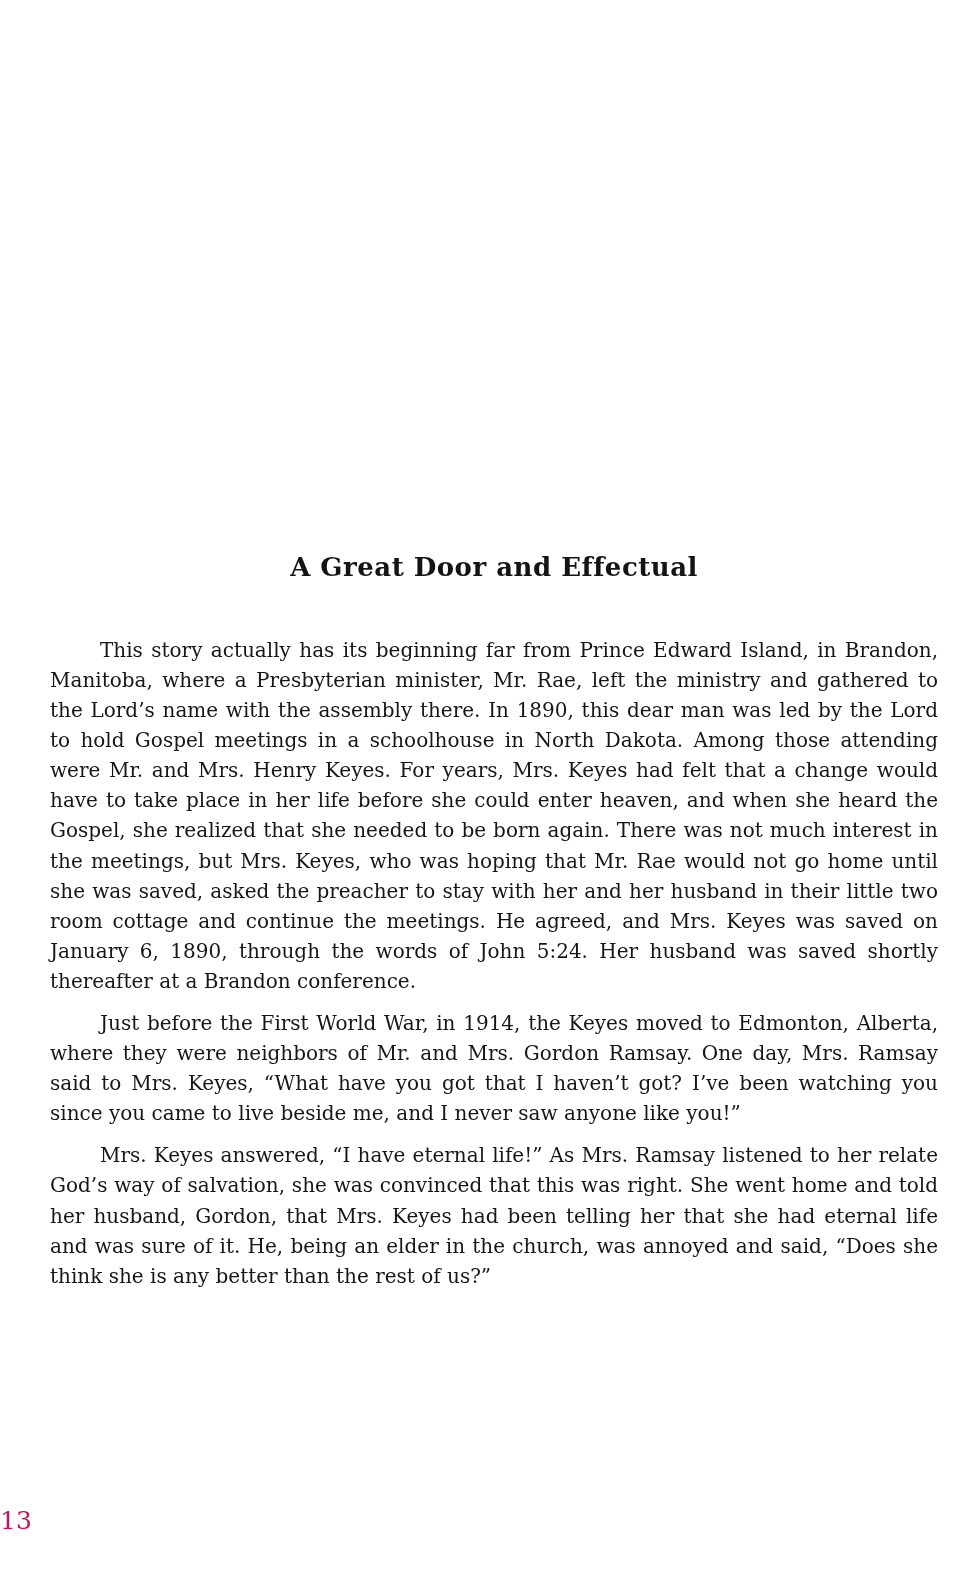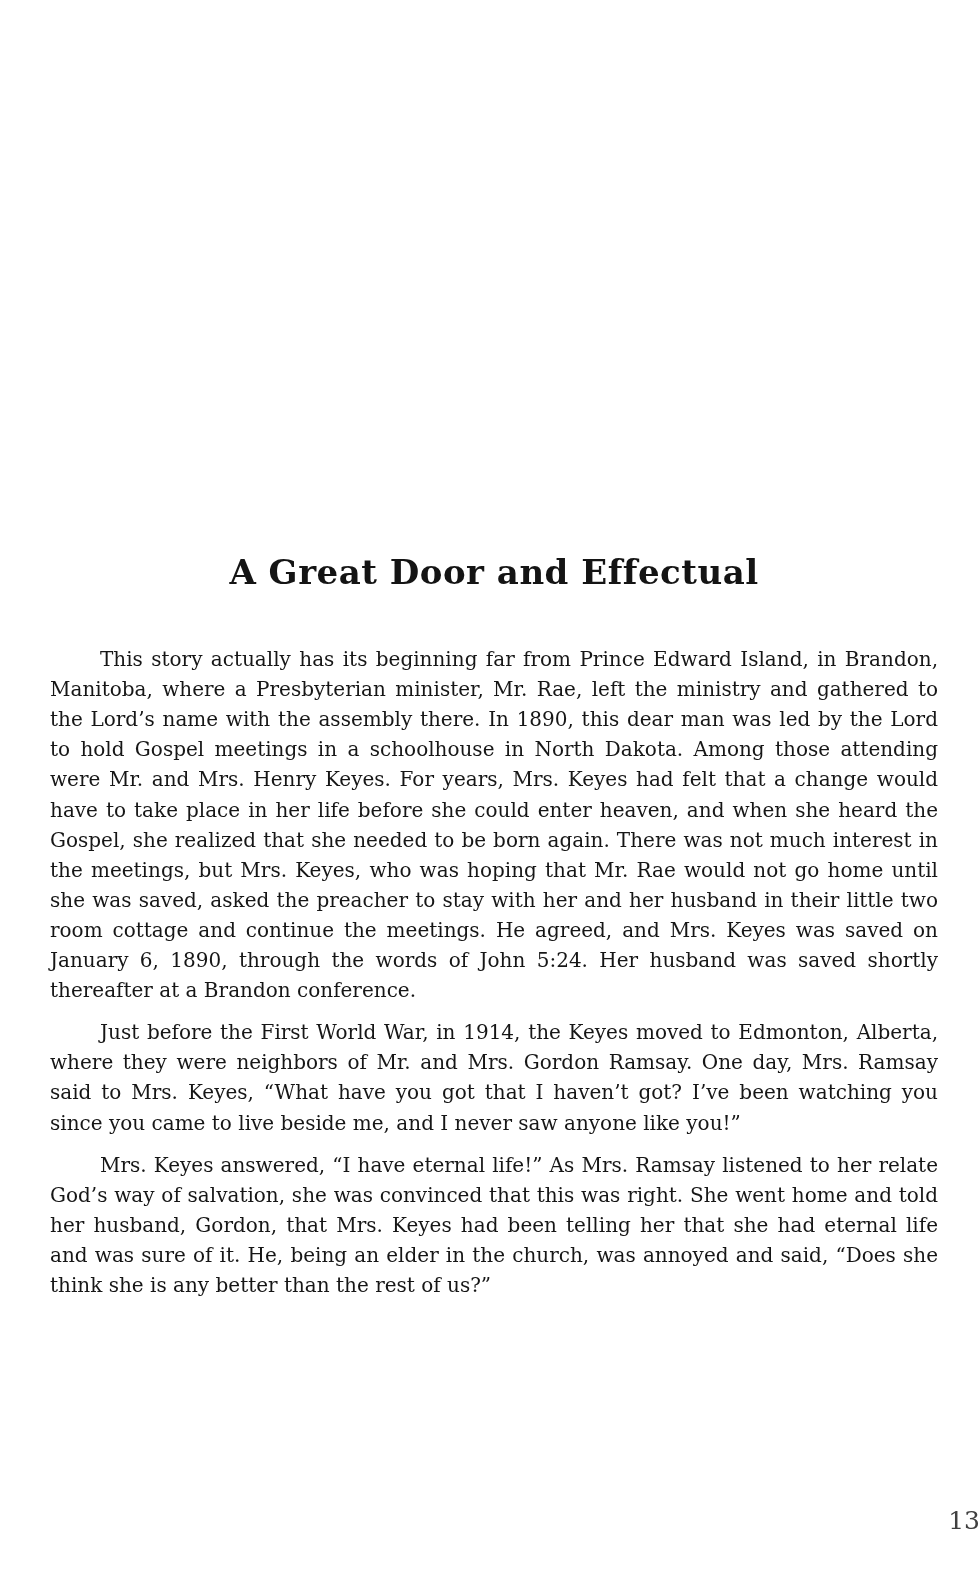--- a/index.html
+++ b/index.html
@@ -27,21 +27,21 @@
     font-size: 29px;
     font-weight: bold;
     letter-spacing: 1px;
     word-spacing: 0.55em;
     line-height: 1.1;
     color: #141414;
   }
   .chapter-title {
     margin: 10px 0 0 0;
     text-align: center;
-    font-size: 34px;
+    font-size: 26px;
     font-weight: bold;
     letter-spacing: 0.5px;
     line-height: 1.15;
     color: #141414;
   }
   .body-text {
     margin-top: 52px;
     font-size: 20px;
     line-height: 30.1px;
     text-align: justify;
@@ -52,23 +52,23 @@
     text-indent: 50px;
   }
   .body-text p:last-child {
     margin-bottom: 0;
   }
   .page-number {
     position: absolute;
     left: 0;
     right: 0;
     top: 1506px;
-    text-align: right;
+    text-align: left;
     font-size: 25px;
-    color: #404040;
+    color: #be185d;
   }
 </style>
 </head>
 <body>
 
 <main class="page">
   <div class="page-inner">
     <header>
       <h1 class="chapter-title">A Great Door and Effectual</h1>
     </header>

